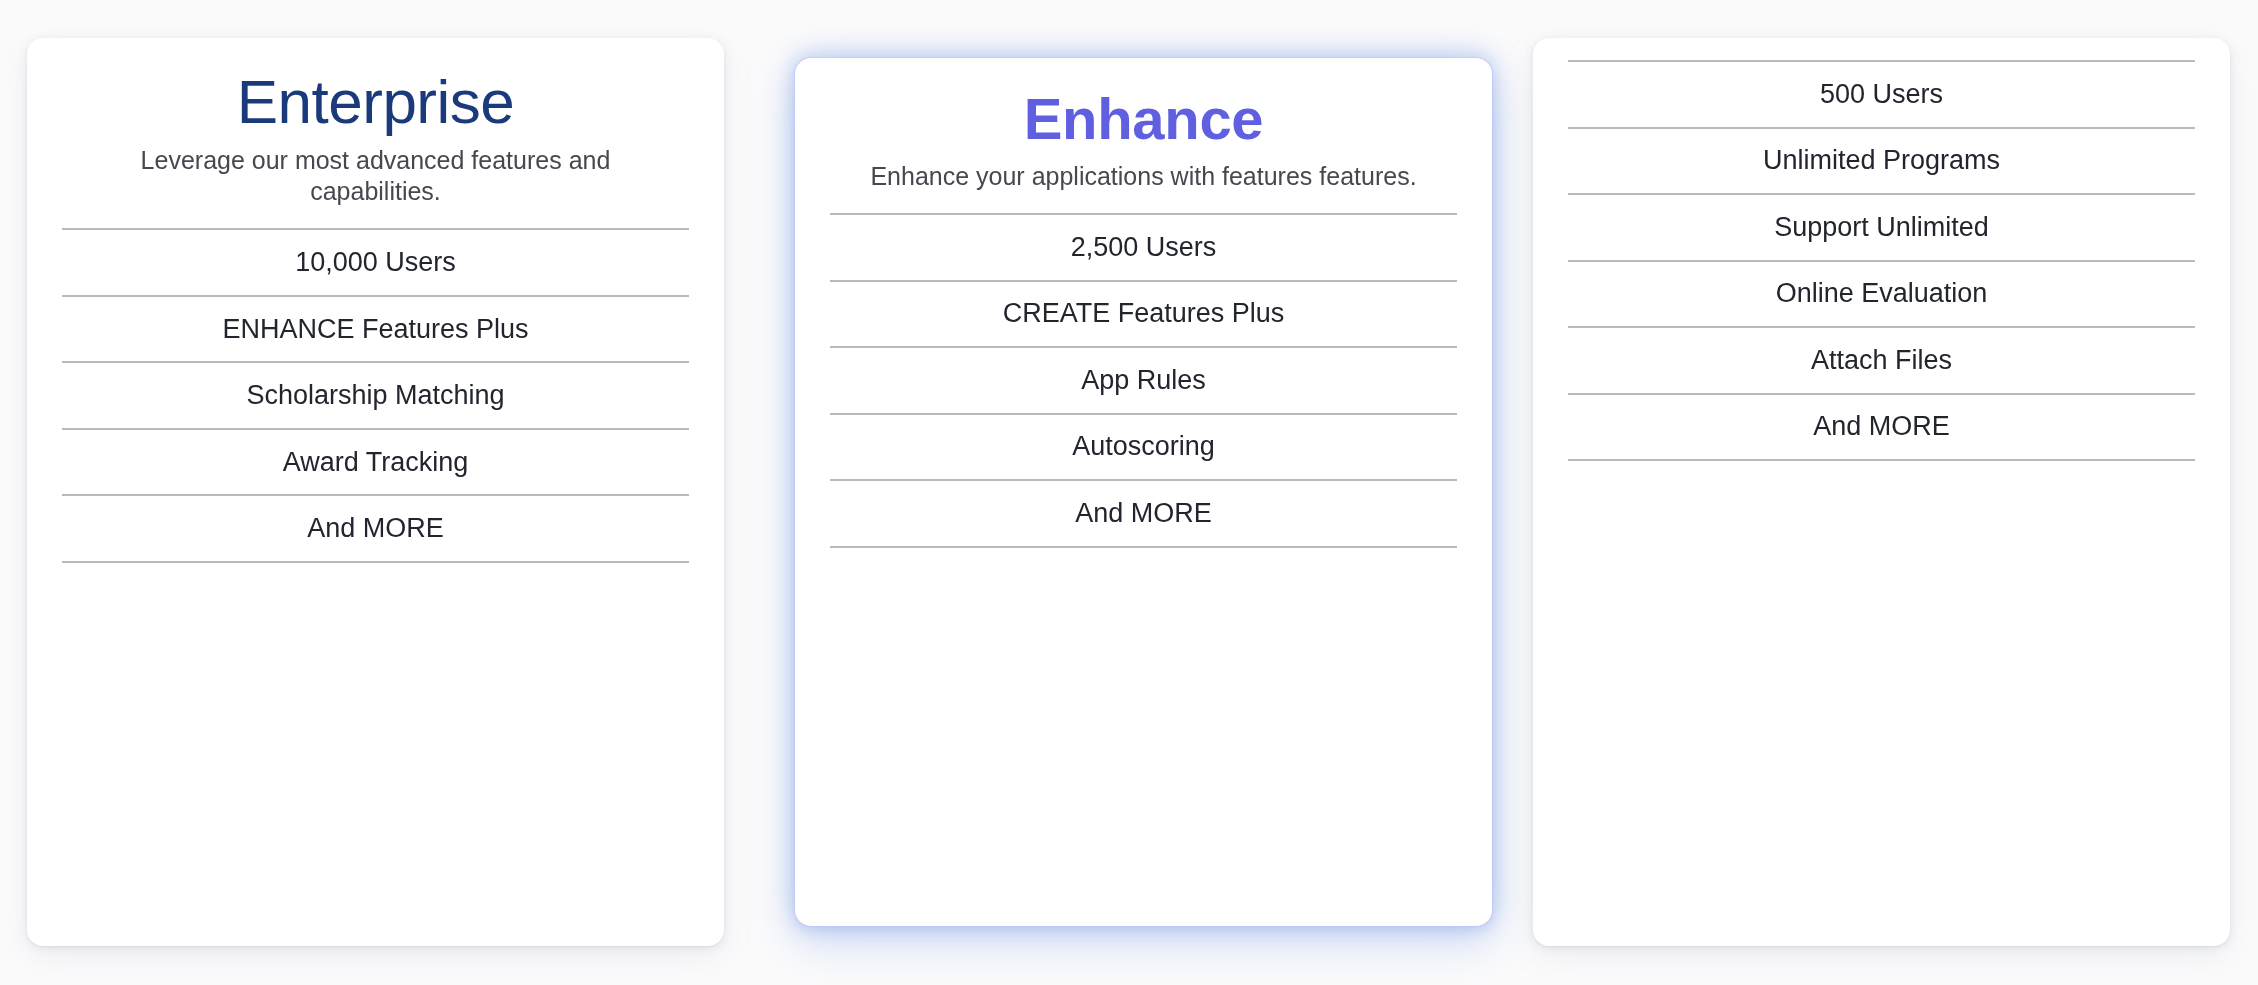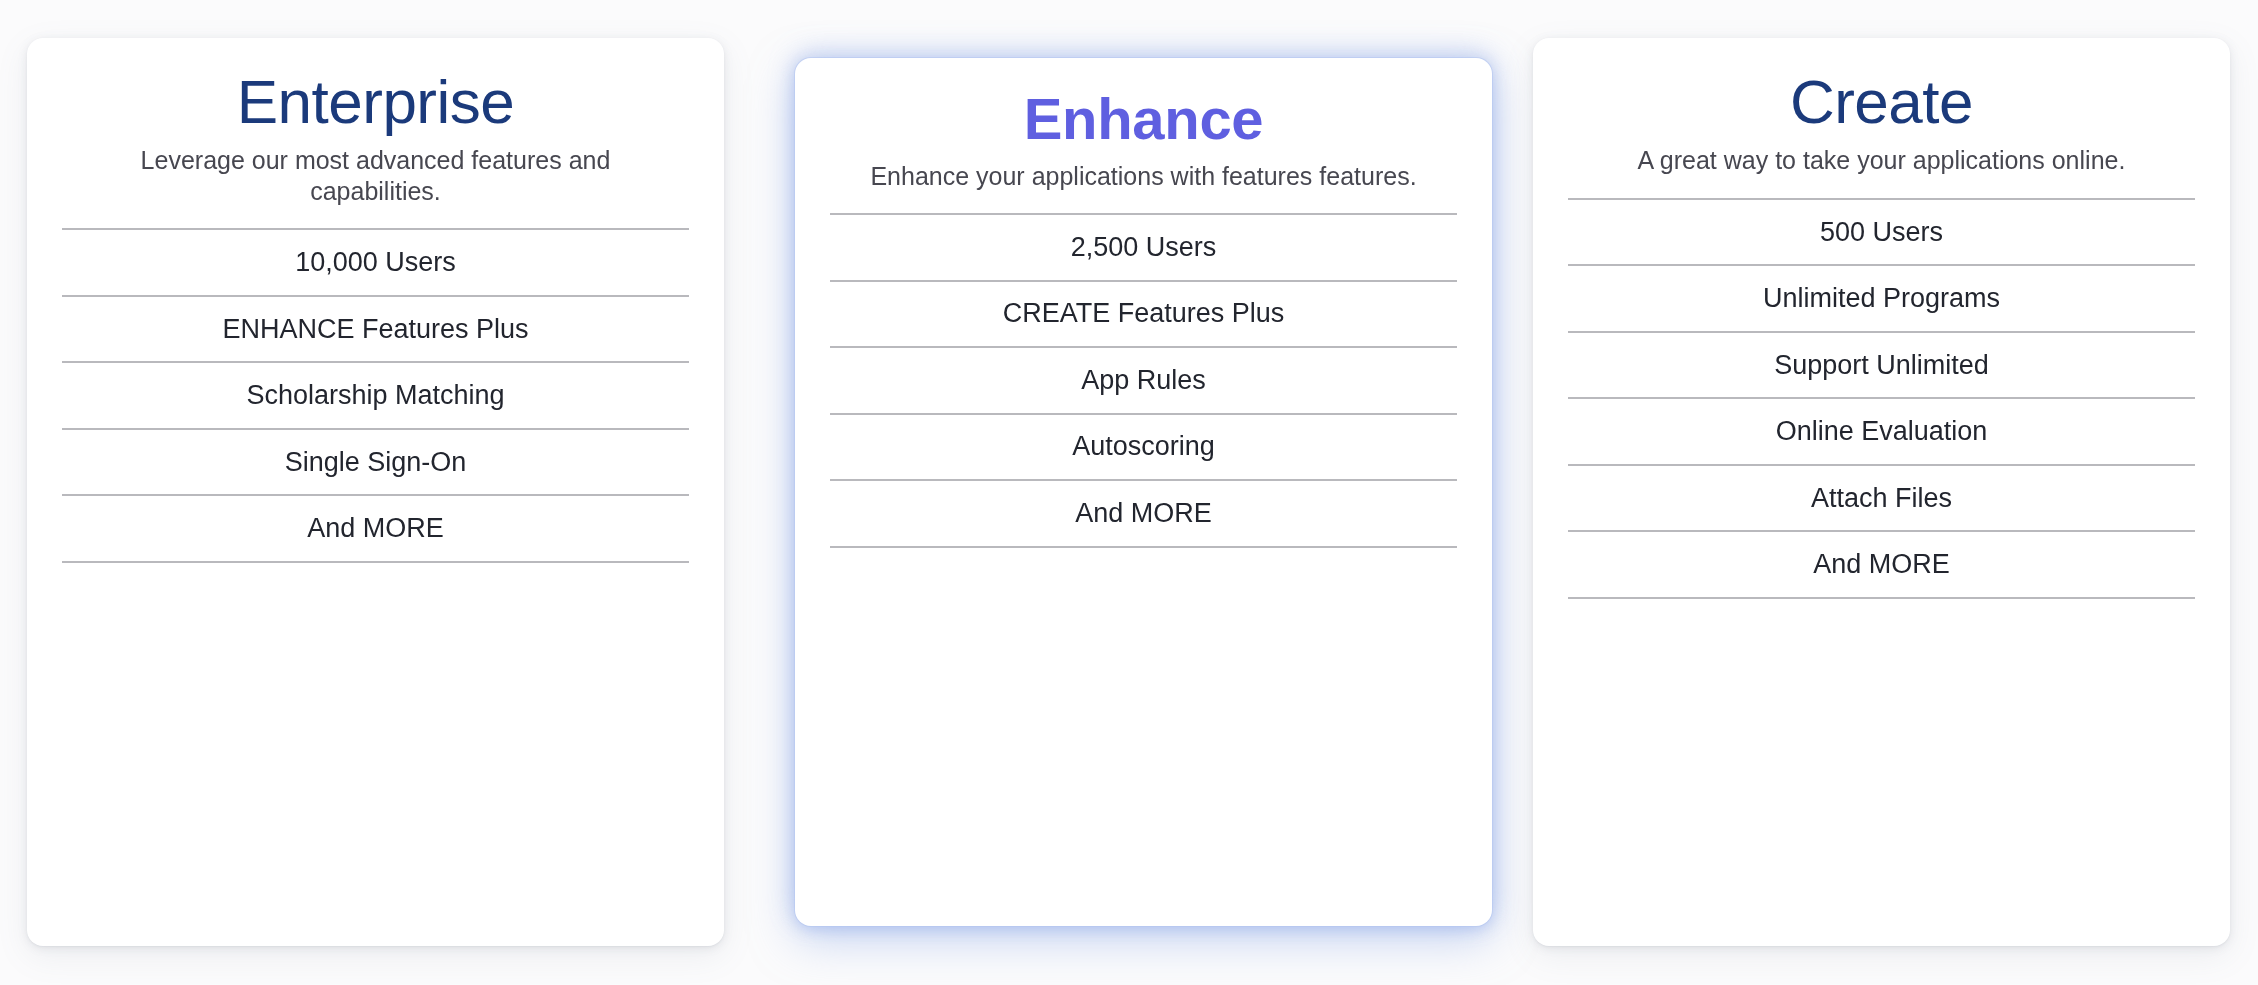--- a/index.html
+++ b/index.html
@@ -123,21 +123,21 @@
 
   <div class="plan-card standard card-enterprise">
     <div class="card-head">
       <div class="plan-title">Enterprise</div>
       <div class="plan-tagline">Leverage our most advanced features and capabilities.</div>
     </div>
     <ul class="feature-list">
       <li class="feature-item">10,000 Users</li>
       <li class="feature-item">ENHANCE Features Plus</li>
       <li class="feature-item">Scholarship Matching</li>
-      <li class="feature-item">Single Sign-On</li>
+      <li class="feature-item">Award Tracking</li>
       <li class="feature-item">And MORE</li>
     </ul>
     <div class="card-foot"></div>
   </div>
 
   <div class="plan-card featured">
     <div class="card-head">
       <div class="plan-title">Enhance</div>
       <div class="plan-tagline">Enhance your applications with features features.</div>
     </div>
@@ -145,24 +145,20 @@
       <li class="feature-item">2,500 Users</li>
       <li class="feature-item">CREATE Features Plus</li>
       <li class="feature-item">App Rules</li>
       <li class="feature-item">Autoscoring</li>
       <li class="feature-item">And MORE</li>
     </ul>
     <div class="card-foot"></div>
   </div>
 
   <div class="plan-card standard card-create">
-    <div class="card-head">
-      <div class="plan-title">Create</div>
-      <div class="plan-tagline">A great way to take your applications online.</div>
-    </div>
     <ul class="feature-list">
       <li class="feature-item">500 Users</li>
       <li class="feature-item">Unlimited Programs</li>
       <li class="feature-item">Support Unlimited</li>
       <li class="feature-item">Online Evaluation</li>
       <li class="feature-item">Attach Files</li>
       <li class="feature-item">And MORE</li>
     </ul>
     <div class="card-foot"></div>
   </div>

